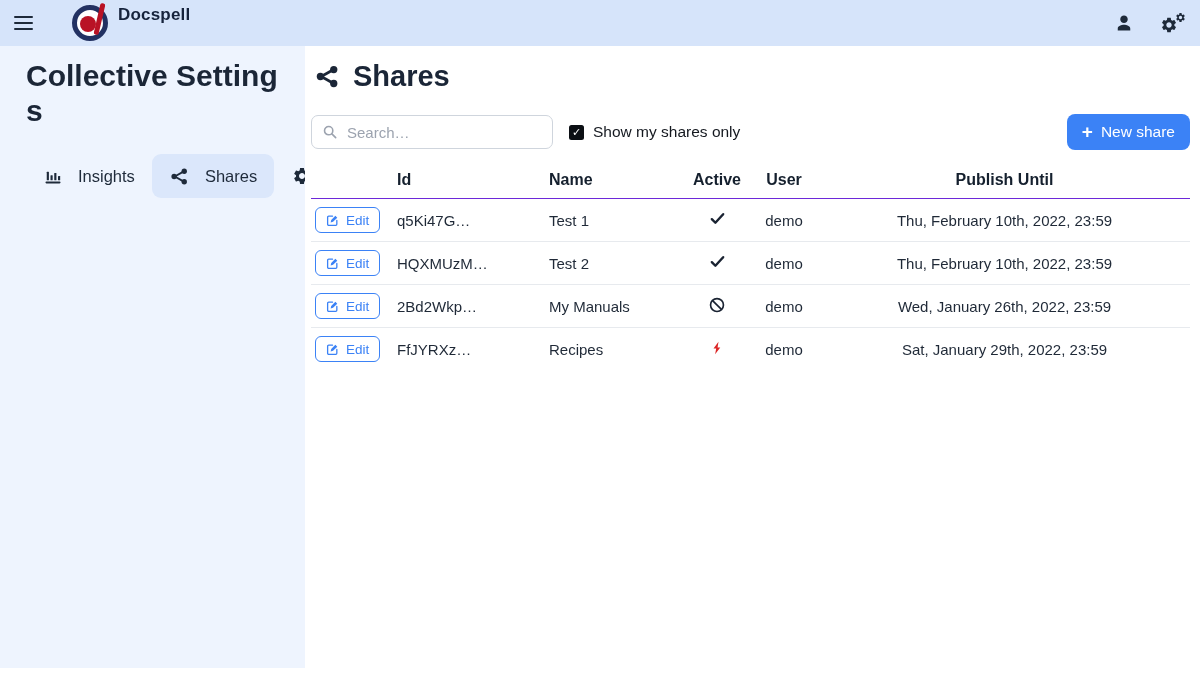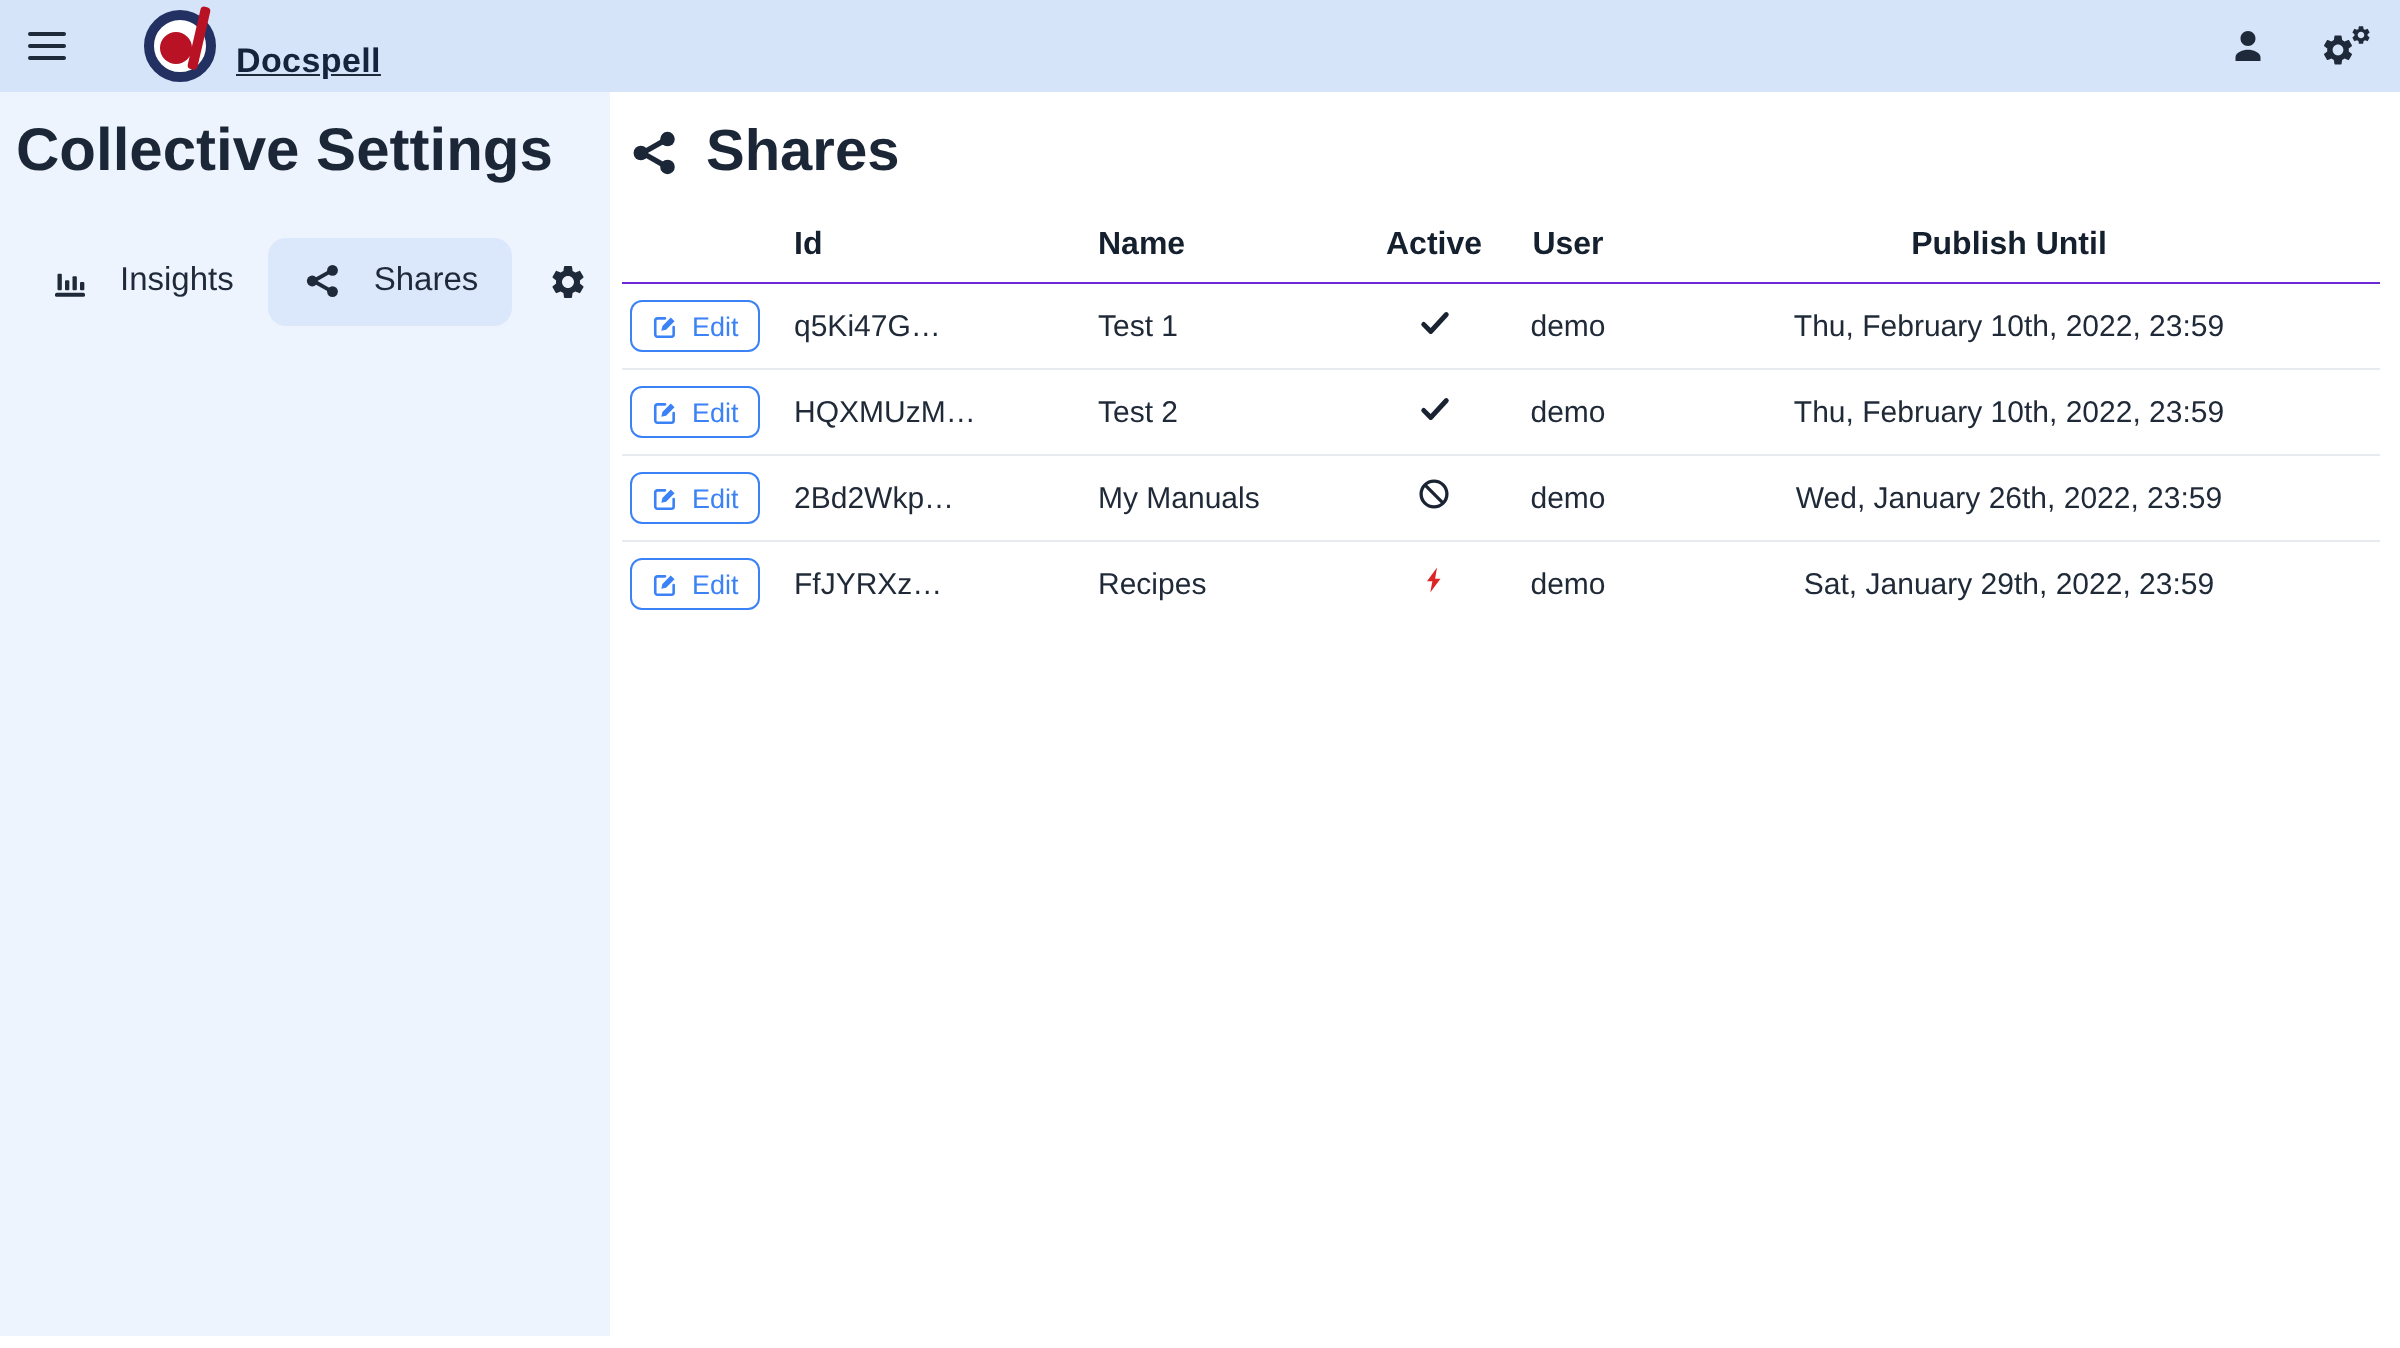--- a/index.html
+++ b/index.html
@@ -5,38 +5,38 @@
   * { margin:0; padding:0; box-sizing:border-box; }
   html,body { width:1200px; height:674px; overflow:hidden;
     font-family:"Liberation Sans","DejaVu Sans",sans-serif; background:#fff; color:#1e2a3a; }
 
   
   .navbar { position:absolute; top:0; left:0; width:1200px; height:46px;
     background:#d6e4fa; display:flex; align-items:center; padding:0 14px; z-index:5; }
   .hamburger { width:28px; height:28px; background:none; border:none; cursor:pointer;
     display:flex; flex-direction:column; justify-content:center; gap:3.4px; }
   .hamburger i { display:block; width:19px; height:2.7px; background:#1e2a3a; border-radius:1px; }
-  .brand { display:flex; align-items:flex-end; gap:10px; margin-left:30px;text-decoration:underline; }
+  .brand { display:flex; align-items:flex-start; gap:10px; margin-left:30px; }
   .logo { position:relative; width:36px; height:36px; border-radius:50%;
     border:5px solid #223162; background:#fff; }
   .logo .bowl { position:absolute; left:3px; top:6px; width:16px; height:16px;
     background:#b91225; border-radius:50%; }
   .logo .asc { position:absolute; right:2px; top:-7px; width:4.5px; height:32px;
     background:#b91225; transform:rotate(13deg); border-radius:2px; }
   .brand-name { font-size:17px; font-weight:800; color:#16233c; letter-spacing:.2px; }
   .nav-right { margin-left:auto; display:flex; align-items:center; gap:26px; }
   .nav-icon-btn { background:none; border:none; cursor:pointer; color:#1e2a3a;
     display:flex; align-items:center; }
   .gears { position:relative; width:26px; height:22px; }
   .gears svg:first-child { position:absolute; left:0; bottom:0; }
   .gears svg:last-child { position:absolute; right:0; top:0; }
 
   
   .sidebar { position:absolute; top:46px; left:0; width:305px; height:622px;
-    background:#eef4fe; padding:8px 7px; }
+    background:#eef4fe; padding:8px 25px; }
   .sidebar-title { font-size:30px; line-height:1.18; font-weight:800; color:#1b2637;
     word-break:break-all; margin:4px 0 22px 1px; }
   .menu { display:flex; }
   .menu-item { display:flex; align-items:center; gap:15px; padding:12px 17px;
     font-size:16.5px; color:#1e2a3a; border-radius:9px; margin:3.5px 0; cursor:pointer; }
   .menu-item.active { background:#dbe7fb; }
   .menu-item .mi { width:21px; display:flex; justify-content:center; color:#1e2a3a; }
 
   
   .main { position:absolute; top:46px; left:305px; width:895px; height:628px;
@@ -159,20 +159,39 @@
           <g fill="#1b2637">
             <circle cx="5.2" cy="12" r="3.5"></circle>
             <circle cx="18" cy="5.3" r="3.5"></circle>
             <circle cx="18" cy="18.7" r="3.5"></circle>
           </g>
         </svg>
     </span>
     <span>Shares</span>
   </h2>
 
+  <div class="toolbar">
+    <div class="search-box">
+      <span style="display:flex">
+        <svg width="16" height="16" viewBox="0 0 24 24" fill="none" stroke="#9ca3af" stroke-width="2.4" stroke-linecap="round">
+            <circle cx="10" cy="10" r="6.2"></circle>
+            <line x1="14.8" y1="14.8" x2="20.5" y2="20.5"></line>
+          </svg>
+      </span>
+      <input type="text" placeholder="Search…" style="">
+    </div>
+    <label class="cb-wrap">
+      <span class="cb">✓</span>
+      <span>Show my shares only</span>
+    </label>
+    <button class="btn-new">
+      <span class="plus">+</span>
+      <span>New share</span>
+    </button>
+  </div>
 
   <table class="shares-table">
     <colgroup>
         <col style="width:82px">
         <col style="width:152px">
         <col style="width:140px">
         <col style="width:64px">
         <col style="width:70px">
         <col>
       </colgroup>

